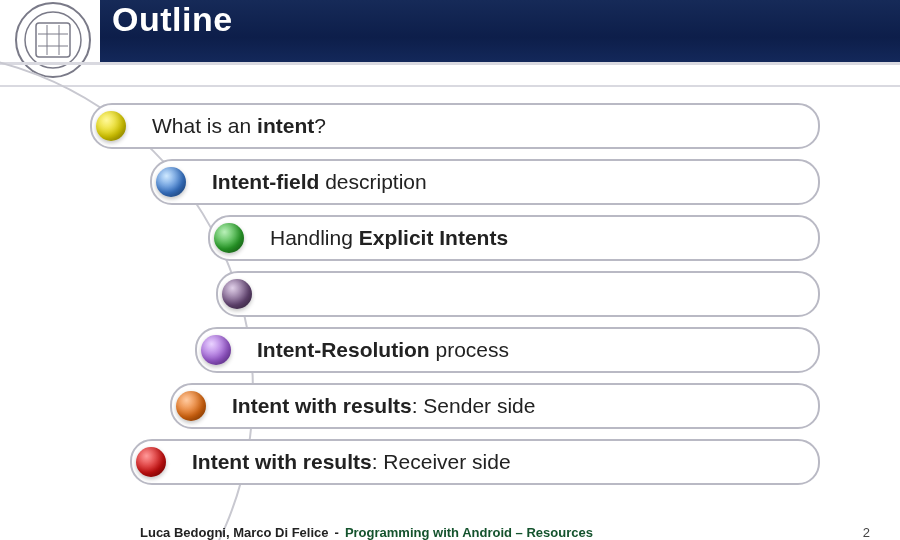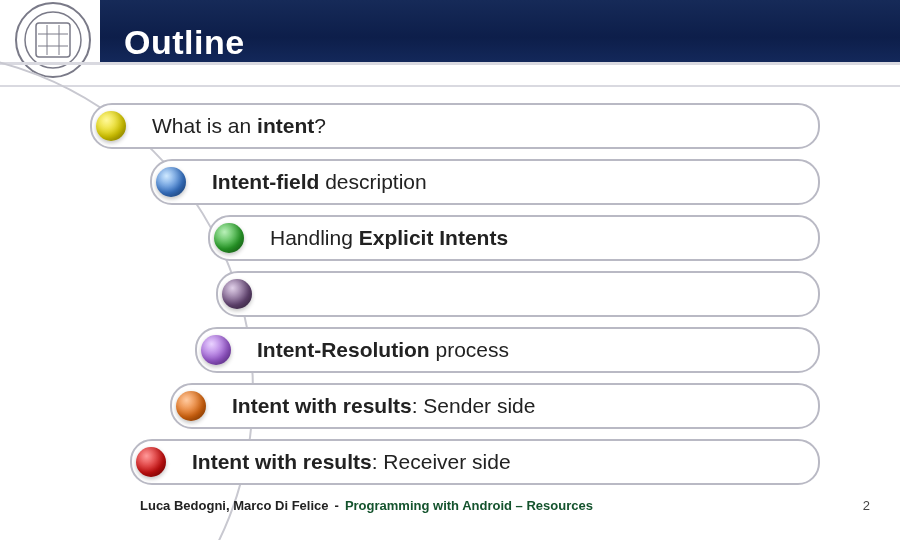--- a/index.html
+++ b/index.html
@@ -1,29 +1,29 @@
 <!DOCTYPE html>
 <html><head>
 <meta charset="utf-8">
 <style>
 html,body{margin:0;padding:0;background:#fff;font-family:Arial,Helvetica,sans-serif}
 .slide{width:900px;height:540px;background:#fff;position:relative;overflow:hidden}
-.title-bar{position:absolute;left:100px;right:0;top:0;height:62px;background:linear-gradient(#162a58,#0d1e4a 60%,#13285a);display:flex;align-items:flex-end;padding-left:24px}
+.title-bar{position:absolute;left:100px;right:0;top:0;height:62px;background:linear-gradient(#162a58,#0d1e4a 60%,#13285a);display:flex;align-items:flex-start;padding-left:12px}
 .title-bar h1{margin:0;color:#fff;font-size:34px;font-weight:700;letter-spacing:.5px}
 .title-under{position:absolute;left:0;right:0;top:62px;height:3px;background:#d9d9e0}
 .body-under{position:absolute;left:0;right:0;top:85px;height:2px;background:#d9d9e0}
 .logo{position:absolute;left:8px;top:0;width:90px;height:80px;display:flex;align-items:center;justify-content:center}
 .logo svg{display:block}
 .fan{position:absolute;left:-430px;top:50px;width:680px;height:680px;border:2px solid #c8c8d0;border-radius:50%;z-index:0}
 .items{position:absolute;left:0;right:0;top:95px;bottom:60px}
 .item{position:absolute;right:80px;height:42px;border:2px solid #b9b9c4;border-radius:22px;background:#fff;display:flex;align-items:center;z-index:2}
 .ball{width:30px;height:30px;border-radius:50%;margin-left:4px;flex:0 0 30px;box-shadow:inset -4px -4px 8px rgba(0,0,0,.25),0 2px 4px rgba(0,0,0,.25)}
 .label{margin-left:26px;font-size:21px;color:#222}
 .label b{font-weight:700}
-.footer{position:absolute;left:0;right:0;bottom:0;height:42px;display:flex;align-items:flex-start;padding:0 30px 0 140px;font-size:13px}
+.footer{position:absolute;left:0;right:0;bottom:0;height:42px;display:flex;align-items:flex-end;padding:0 30px 0 140px;font-size:13px}
 .footer .authors{font-weight:700;color:#222}
 .footer .sep{font-weight:700;color:#222;margin:0 6px}
 .footer .course{font-weight:700;color:#14532d}
 .footer .pg{margin-left:auto;color:#444}
 .i1{left:90px;top:8px}
 .i2{left:150px;top:64px}
 .i3{left:208px;top:120px}
 .i4{left:216px;top:176px}
 .i5{left:195px;top:232px}
 .i6{left:170px;top:288px}

